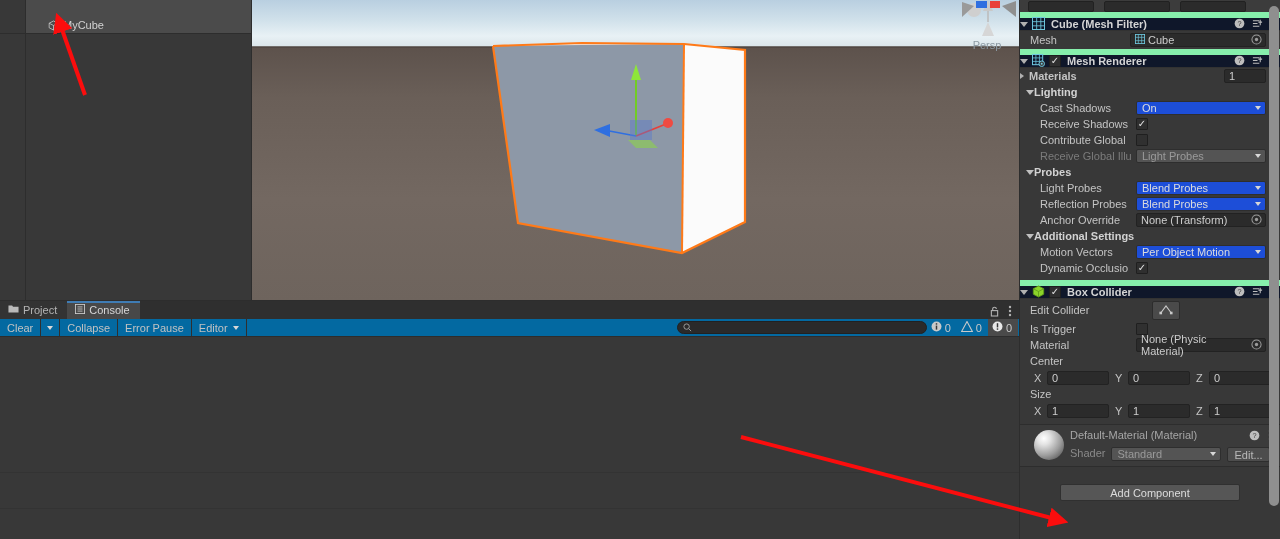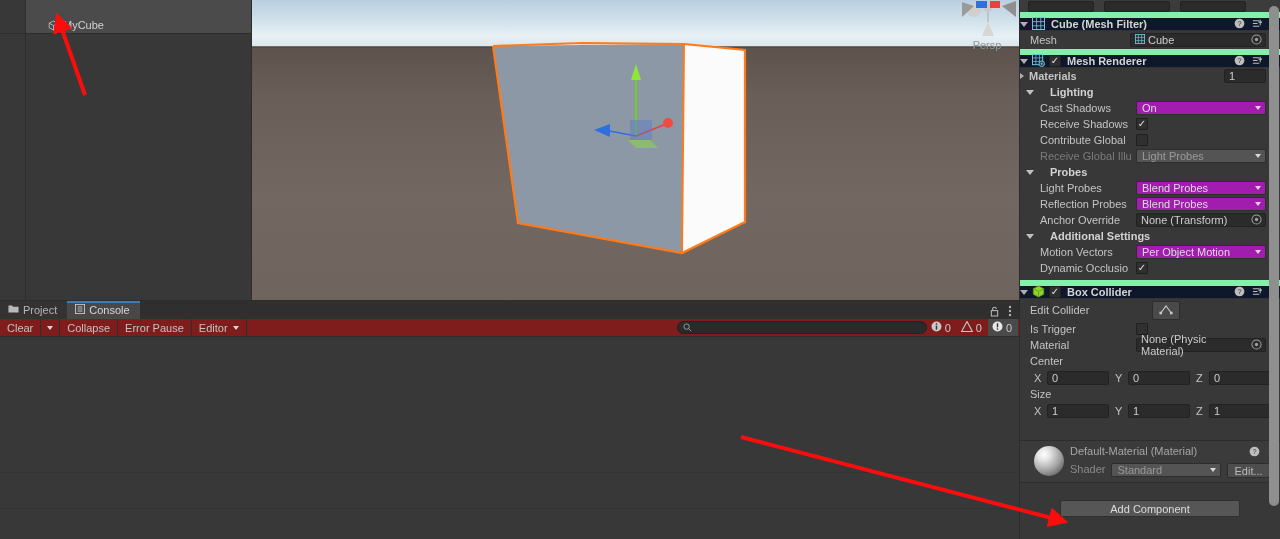--- a/index.html
+++ b/index.html
@@ -70,21 +70,21 @@
   }
   .tab.inactive { background: #333333; }
   .tab.active { background: #484848; color: #d6d6d6; }
   .tab.active::before {
     content: ""; position: absolute; left: 0; right: 0; top: 0; height: 2px; background: #3f7cb4;
   }
   #tabbar-right { margin-left: auto; display: flex; align-items: center; gap: 9px; padding-right: 8px; }
 
   #console-toolbar {
     position: absolute; left: 0; top: 18px; width: 1020px; height: 18px;
-    background: #7f1d1d; border-bottom: 1px solid #2d2d2d;
+    background: #0369a1; border-bottom: 1px solid #2d2d2d;
     display: flex; align-items: flex-end;
   }
   .tb-btn {
     height: 17px; display: flex; align-items: center; gap: 3px;
     padding: 0 7px; font-size: 11px; color: #c2c2c2;
     border-right: 1px solid #2f2f2f;
   }
   #console-search {
     margin-left: auto; display: flex; align-items: center; gap: 0; padding-right: 2px;
   }
@@ -136,27 +136,27 @@
 
   .field-obj {
     height: 14px; background: #2b2b2b; border: 1px solid #222222; border-radius: 2px;
     display: flex; align-items: center; padding: 0 3px 0 4px; gap: 3px; font-size: 11px; color: #cdcdcd;
   }
   .field-num {
     height: 14px; background: #2b2b2b; border: 1px solid #222222; border-radius: 2px;
     display: flex; align-items: center; padding-left: 4px; font-size: 11px; color: #cdcdcd;
   }
   .dropdown {
-    height: 14px; background: #a21caf; border: 1px solid #2e2e2e; border-radius: 2px;
+    height: 14px; background: #1d4ed8; border: 1px solid #2e2e2e; border-radius: 2px;
     display: flex; align-items: center; padding: 0 4px 0 5px; font-size: 11px; color: #dcdcdc;
   }
   .dropdown.off { color: #9a9a9a; background: #545454; }
   .dd-arrow { margin-left: auto; width: 0; height: 0; border-left: 3.5px solid transparent; border-right: 3.5px solid transparent; border-top: 4px solid #d8d8d8; }
 
-  .subhdr { height: 16px; display: flex; align-items: center; gap: 16px; padding-left: 6px; font-size: 11px; font-weight: bold; color: #d2d2d2; }
+  .subhdr { height: 16px; display: flex; align-items: center; gap: 0; padding-left: 6px; font-size: 11px; font-weight: bold; color: #d2d2d2; }
   .subhdr .foldout-tri.open { border-top-color: #c0c0c0; }
 
   .axis-row { height: 17px; display: flex; align-items: center; padding-left: 14px; gap: 0; }
   .axis-lab { width: 13px; font-size: 11px; color: #c4c4c4; }
   .axis-f { width: 62px; height: 14px; background: #2b2b2b; border: 1px solid #222222; border-radius: 2px; display: flex; align-items: center; padding-left: 4px; font-size: 11px; color: #cdcdcd; margin-right: 6px; }
 
   #matprev-block { border-top: 1px solid #2d2d2d; background: #3b3b3b; height: 42px; position: relative; }
   #mat-sphere {
     position: absolute; left: 14px; top: 5px; width: 30px; height: 30px; border-radius: 50%;
     background: radial-gradient(circle at 33% 28%, #ffffff 0%, #e2e2e2 22%, #9d9d9d 58%, #5e5e5e 85%, #444 100%);
@@ -617,21 +617,21 @@
     </div>
     <div class="axis-row">
       <span class="axis-lab">X</span>
       <span class="axis-f">1</span>
       <span class="axis-lab">Y</span>
       <span class="axis-f">1</span>
       <span class="axis-lab">Z</span>
       <span class="axis-f">1</span>
     </div>
 
-    <div id="matprev-block" style="margin-top:21px;">
+    <div id="matprev-block" style="margin-top:5px;">
       <div id="mat-foldout" class="foldout-tri"></div>
       <div id="mat-sphere"></div>
       <div id="mat-title">Default-Material (Material)</div>
       <div id="mat-hdr-icons">
         <span>
           <svg width="11" height="11" viewBox="0 0 12 12">
               <circle cx="6" cy="6" r="5.3" fill="#bdbdbd"></circle>
               <text x="6" y="9" font-size="8" fill="#3a3a3a" text-anchor="middle" font-family="Liberation Sans">?</text>
             </svg>
         </span>

